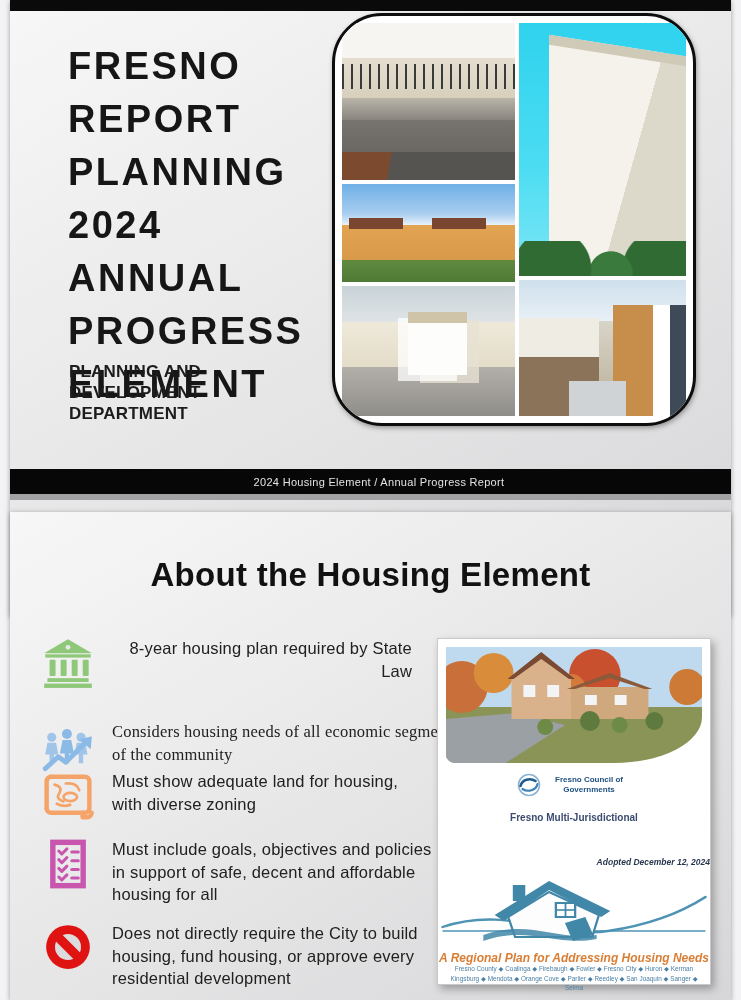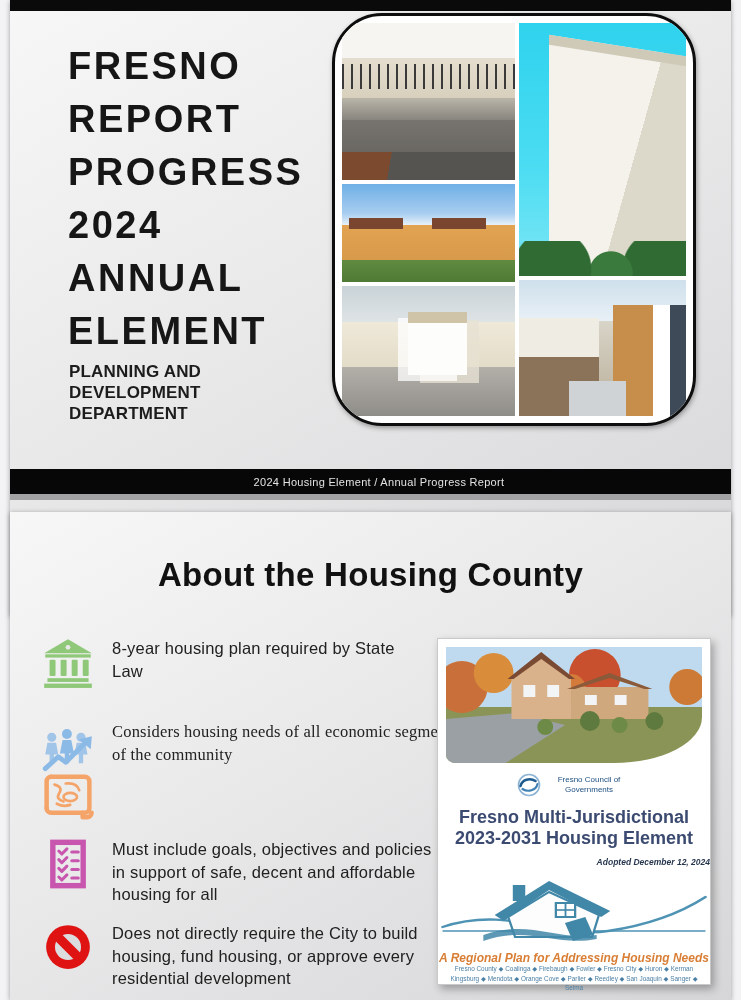--- a/index.html
+++ b/index.html
@@ -62,57 +62,58 @@
   .c5 .b2 { position:absolute; right:0; top:18%; width:44%; height:82%;
         background:linear-gradient(90deg,#c78d4a 0 55%,#ffffff 55% 78%,#3f4a58 78% 100%); }
   .c5 .walk { position:absolute; left:30%; bottom:0; width:34%; height:26%; background:#cfd3d6; }
 
   
   .s2-title { position:absolute; left:0; right:0; top:44px; text-align:center;
               font-size:33px; font-weight:bold; letter-spacing:.3px; color:#111; }
   .bullet { position:absolute; left:30px; display:flex; align-items:flex-start; }
   .bullet .icon { width:56px; flex:0 0 56px; display:flex; justify-content:center; }
   .bullet .txt { margin-left:16px; font-size:16.5px; line-height:22.5px; color:#212121; letter-spacing:.2px; }
-  #b1 { top:125px; } #b1 .txt { width:300px; }
+  #b1 { top:125px; } #b1 .txt { width:300px;text-align:right; }
   #b2 { top:209px;font-family:Liberation Serif, serif; } #b2 .txt { width:352px; }
   #b3 { top:258px; } #b3 .txt { width:312px; }
   #b4 { top:326px; } #b4 .txt { width:325px; }
   #b5 { top:410px; } #b5 .txt { width:340px; }
 
   
   .cover { position:absolute; left:427px; top:126px; width:274px; height:347px;
            background:#fff; border:1px solid #c9c9c9; box-shadow:3px 4px 8px rgba(0,0,0,.3); }
   .cover-photo { position:absolute; left:8px; top:8px; right:8px; height:116px; overflow:hidden;
            border-radius:0 0 88px 10px / 0 0 46px 8px; }
   .cover-photo svg { display:block; width:100%; height:100%; }
   .cog-logo { position:absolute; left:0; right:0; top:134px; display:flex; align-items:center; justify-content:center; gap:6px; }
-  .cog-name { font-size:8px; font-weight:normal; color:#1d4f80; width:84px; line-height:10px; text-align:center; }
+  .cog-name { font-size:8px; font-weight:bold; color:#1d4f80; width:84px; line-height:10px; text-align:center; }
   .cover-title { position:absolute; left:0; right:0; top:168px; text-align:center;
-           font-size:18px; font-weight:bold; color:#3b4a70; line-height:21px; }
+           font-size:10px; font-weight:bold; color:#3b4a70; line-height:21px; }
   .cover-adopted { position:absolute; left:0; right:0; top:218px; text-align:right;
            font-size:8.5px; font-weight:bold; font-style:italic; color:#27364f; }
   .cover-house { position:absolute; left:0; right:0; top:238px; height:72px; }
   .cover-house svg { display:block; width:100%; height:100%; }
   .cover-tagline { position:absolute; left:0; right:0; top:312px; text-align:center;
            font-size:12px; font-weight:bold; font-style:italic; color:#d97e35; }
   .cover-cities { position:absolute; left:10px; right:10px; top:325px; text-align:center;
            font-size:6.4px; line-height:9.5px; color:#4a7fa5; }
 </style>
 </head>
 <body>
 
 <div class="slide" id="slide1">
   <div class="top-black-bar"></div>
 
   <div class="s1-title">
     <div>FRESNO</div>
     <div>REPORT</div>
-    <div>PROGRESS</div>
+    <div>PLANNING</div>
     <div>2024</div>
     <div>ANNUAL</div>
+    <div>PROGRESS</div>
     <div>ELEMENT</div>
   </div>
 
   <div class="s1-sub">PLANNING AND DEVELOPMENT DEPARTMENT</div>
 
   <div class="collage">
     <div class="col-l">
       <div class="cell c1">
           <div class="rail"></div>
           <div class="curb"></div>
@@ -137,21 +138,21 @@
     </div>
   </div>
 
   <div class="footer-bar">
     <span>2024 Housing Element / Annual Progress Report</span>
   </div>
   <div class="bottom-gray-strip"></div>
 </div>
 
 <div class="slide" id="slide2">
-  <div class="s2-title">About the Housing County</div>
+  <div class="s2-title">About the Housing Element</div>
 
   <div class="bullet" id="b1">
     <div class="icon">
       <svg width="52" height="52" viewBox="0 0 48 48" fill="#8ec878">
         <polygon points="24,2 46,15 2,15"></polygon>
           <circle cx="24" cy="9.5" r="2.2" fill="#e9e9ea"></circle>
         <rect x="3" y="16" width="42" height="3"></rect>
         <rect x="7" y="21" width="5.5" height="15" rx="1"></rect>
           <rect x="17.2" y="21" width="5.5" height="15" rx="1"></rect>
         <rect x="27.4" y="21" width="5.5" height="15" rx="1"></rect>
@@ -186,20 +187,21 @@
         <path d="M9 6 a4 4 0 0 0 -4 4 v24"></path>
         <path d="M5 34 a4 4 0 0 0 4 4 h28 v4 h4 a4 4 0 0 0 4 -4"></path>
         <g stroke-width="2.4">
           <ellipse cx="26" cy="24" rx="6" ry="3.6"></ellipse>
           <path d="M12 13 q8 2 4 8 q-3 5 4 7"></path>
           <path d="M22 12 q10 -1 12 6"></path>
           <path d="M14 30 q6 3 12 1"></path>
         </g>
       </svg>
     </div>
+    <div class="txt">Must show adequate land for housing, with diverse zoning</div>
   </div>
 
   <div class="bullet" id="b5">
     <div class="icon">
       <svg width="50" height="50" viewBox="0 0 48 48">
         <circle cx="24" cy="24" r="21" fill="#e01313"></circle>
         <circle cx="24" cy="24" r="12.5" fill="#dcdcde"></circle>
         <rect x="4" y="19.5" width="40" height="9" fill="#e01313" transform="rotate(45 24 24)"></rect>
       </svg>
     </div>
@@ -255,21 +257,20 @@
       <svg width="24" height="24" viewBox="0 0 24 24">
         <circle cx="12" cy="12" r="10.5" fill="#fff" stroke="#8db4d4" stroke-width="1.6"></circle>
         <path d="M3.5 13 C5 6.5 13 4.5 18.5 8" fill="none" stroke="#1d5a8f" stroke-width="2.6" stroke-linecap="round"></path>
         <path d="M20.5 11 C19 17.5 11 19.5 5.5 16" fill="none" stroke="#3f80b5" stroke-width="2.2" stroke-linecap="round"></path>
       </svg>
       <div class="cog-name">Fresno Council of Governments</div>
     </div>
 
     <div class="cover-title">
       <div>Fresno Multi-Jurisdictional</div>
-      <div>2023-2031 Housing Element</div>
     </div>
 
     <div class="cover-adopted">Adopted December 12, 2024</div>
 
     <div class="cover-house">
       <svg viewBox="0 0 240 72" preserveAspectRatio="none">
         <path d="M4 50 C62 28 104 62 150 54 C186 48 214 36 236 20" fill="none" stroke="#4e93b4" stroke-width="2.4" stroke-linecap="round"></path>
         <path d="M4 54 L236 54" stroke="#4e93b4" stroke-width="1.4"></path>
         <rect x="66" y="8" width="11" height="16" fill="#4187a8"></rect>
         <path d="M50 38 L98 4 L152 34 L144 40 L98 13 L58 44 Z" fill="#4187a8"></path>

